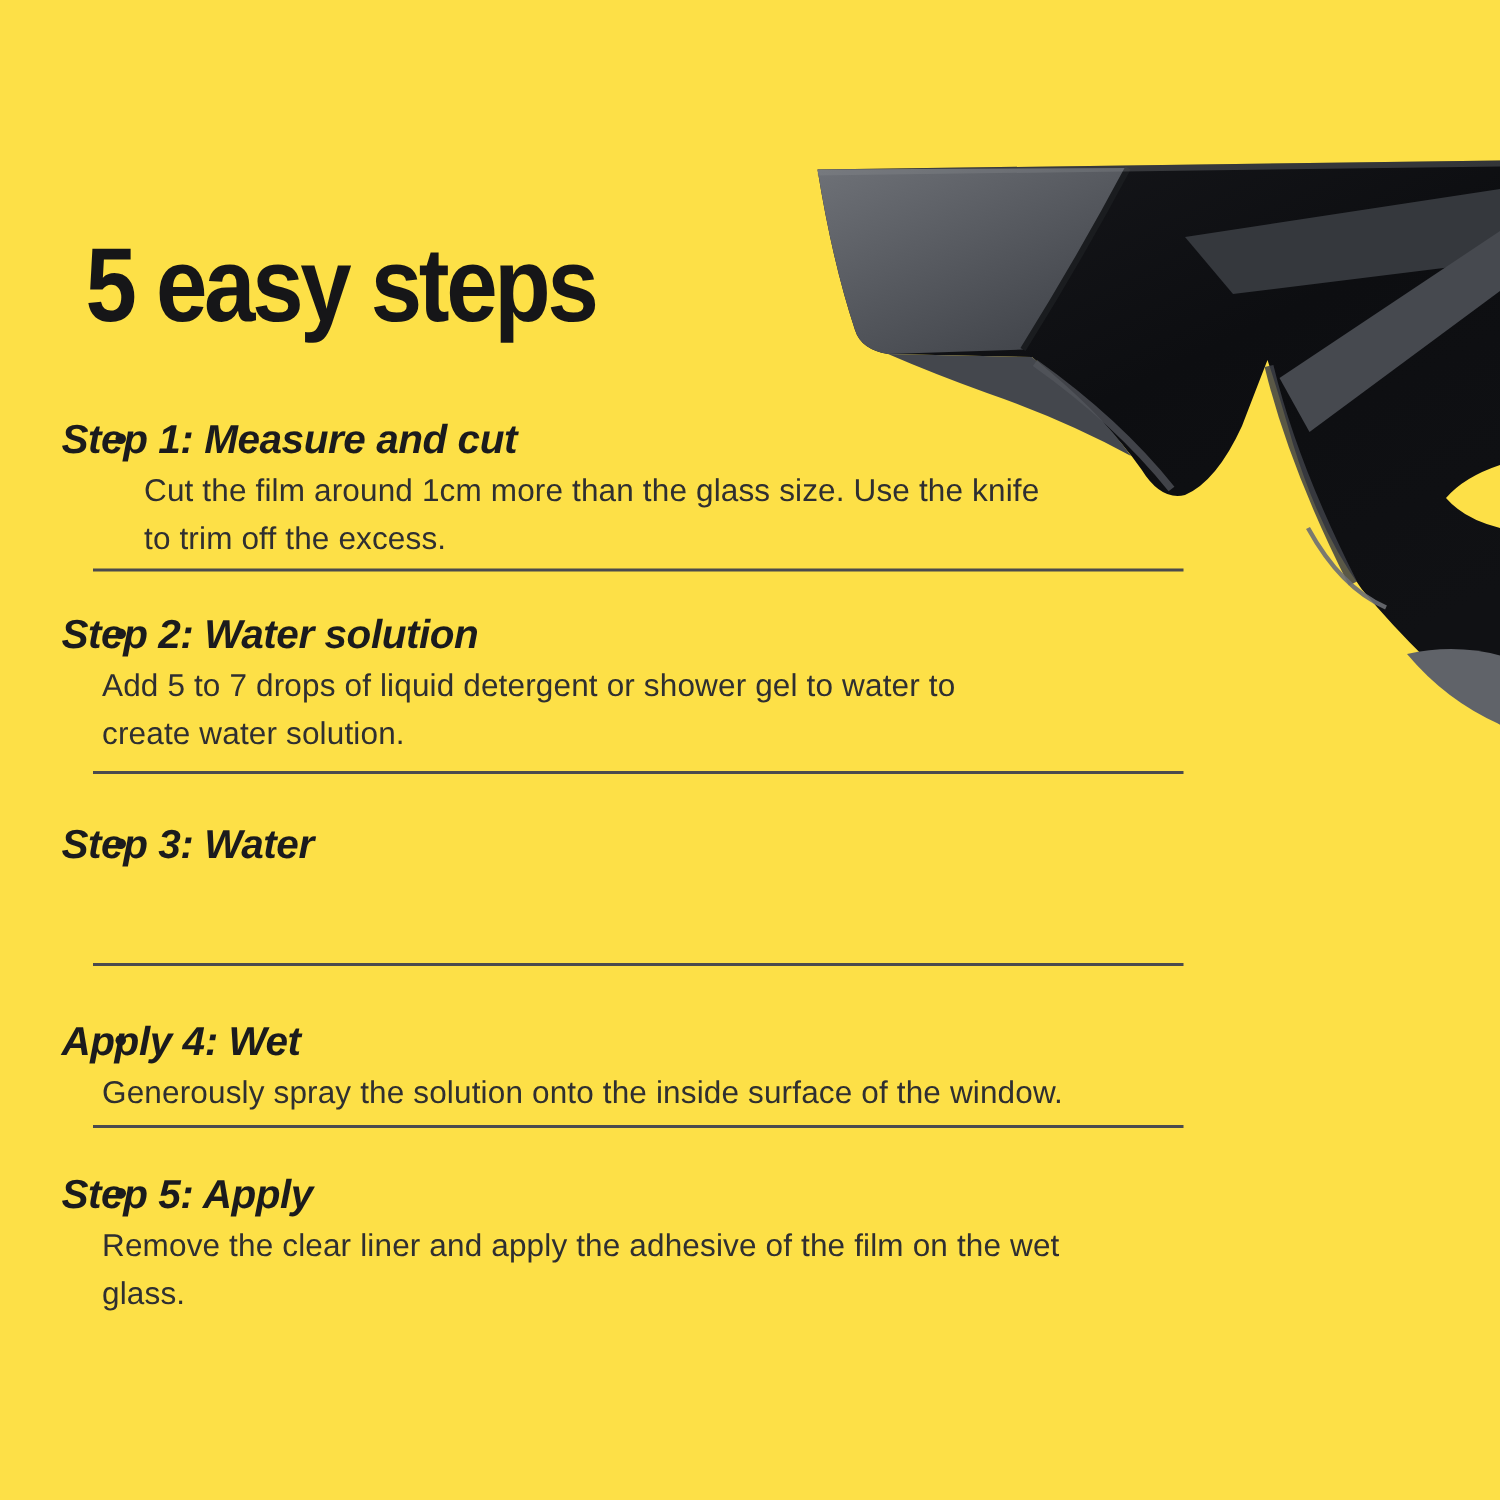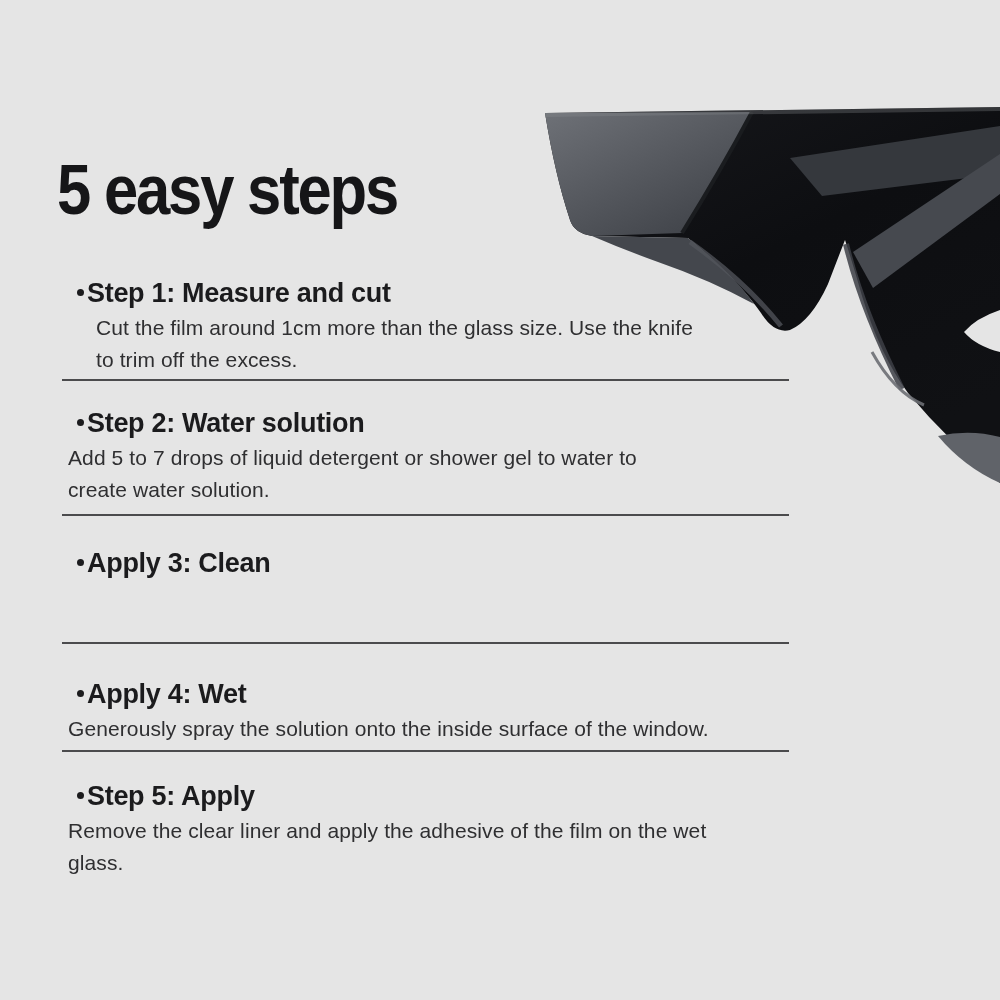--- a/index.html
+++ b/index.html
@@ -1,31 +1,31 @@
 <!DOCTYPE html>
 <html><head>
 <meta charset="utf-8">
 <style>
   html,body{margin:0;padding:0;}
   body{
     width:1000px;height:1000px;position:relative;overflow:hidden;
     background:#ffffff;
     font-family:"Liberation Sans", sans-serif;
   }
-  .canvas{position:absolute;inset:0;background:#e5e5e5;}
+  .canvas{position:absolute;inset:0;background:#fde047;}
 
   .page-title{
     position:absolute;left:57px;top:150px;
     font-size:70px;font-weight:700;letter-spacing:-2.5px;
     color:#161618;white-space:nowrap;
     transform:scaleX(0.88);transform-origin:left top;
   }
 
   .step{position:absolute;left:0;width:860px;}
-  .step-head{position:relative;padding-left:87px;height:34px;line-height:34px;}
+  .step-head{position:relative;padding-left:41px;height:34px;line-height:34px;font-style:italic;}
   .bullet{
     position:absolute;left:77px;top:13px;width:7px;height:7px;border-radius:50%;
     background:#1b1b1d;
   }
   .step-title{
     font-size:27px;font-weight:700;color:#1b1b1d;letter-spacing:-0.3px;
     white-space:nowrap;
   }
   .step-desc{
     font-size:21px;font-weight:400;color:#2f2f31;line-height:32px;
@@ -109,21 +109,21 @@
       <span class="step-title">Step 2: Water solution</span>
     </div>
     <div class="step-desc indent-b">Add 5 to 7 drops of liquid detergent or shower gel to water to
 create water solution.</div>
   </div>
   <div class="divider" id="div-2"></div>
 
   <div class="step" id="step-3">
     <div class="step-head">
       <span class="bullet"></span>
-      <span class="step-title">Apply 3: Clean</span>
+      <span class="step-title">Step 3: Water</span>
     </div>
   </div>
   <div class="divider" id="div-3"></div>
 
   <div class="step" id="step-4">
     <div class="step-head">
       <span class="bullet"></span>
       <span class="step-title">Apply 4: Wet</span>
     </div>
     <div class="step-desc indent-b">Generously spray the solution onto the inside surface of the window.</div>

